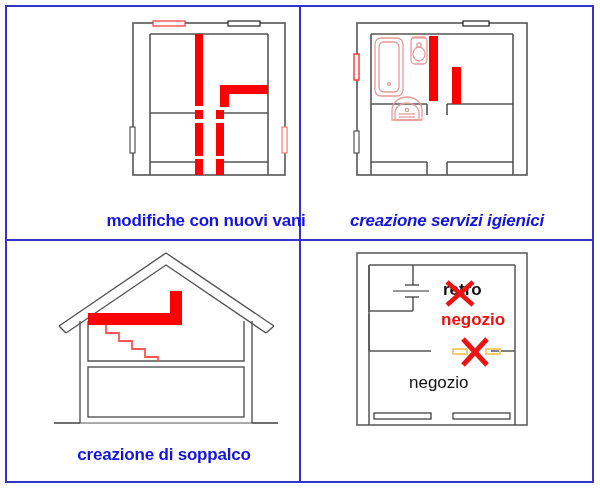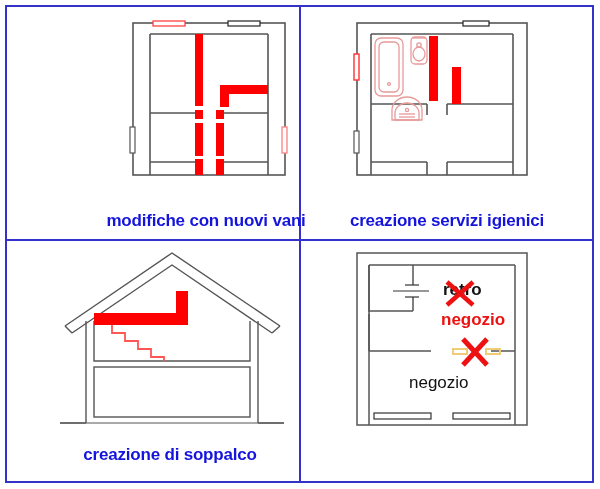--- a/index.html
+++ b/index.html
@@ -45,22 +45,22 @@
     left: 5px;
     top: 239px;
     width: 589px;
     height: 2px;
   }
   .quadrant {
     position: absolute;
     box-sizing: border-box;
   }
   #quadrant-1 { left: 16px;   top: 7px;   width: 292px; height: 232px; margin-left: 44px; }
-  #quadrant-2 { left: 301px; top: 7px;   width: 292px; height: 232px; }
-  #quadrant-3 { left: 24px;   top: 241px; width: 292px; height: 232px; }
+  #quadrant-2 { left: 301px; top: 7px;   width: 292px; height: 232px; font-style: italic; }
+  #quadrant-3 { left: 18px;   top: 241px; width: 292px; height: 232px; }
   #quadrant-4 { left: 301px; top: 241px; width: 292px; height: 232px; }
 
   .drawing {
     position: absolute;
     left: 0;
     top: 0;
     width: 100%;
     height: 186px;
   }
   .caption {

